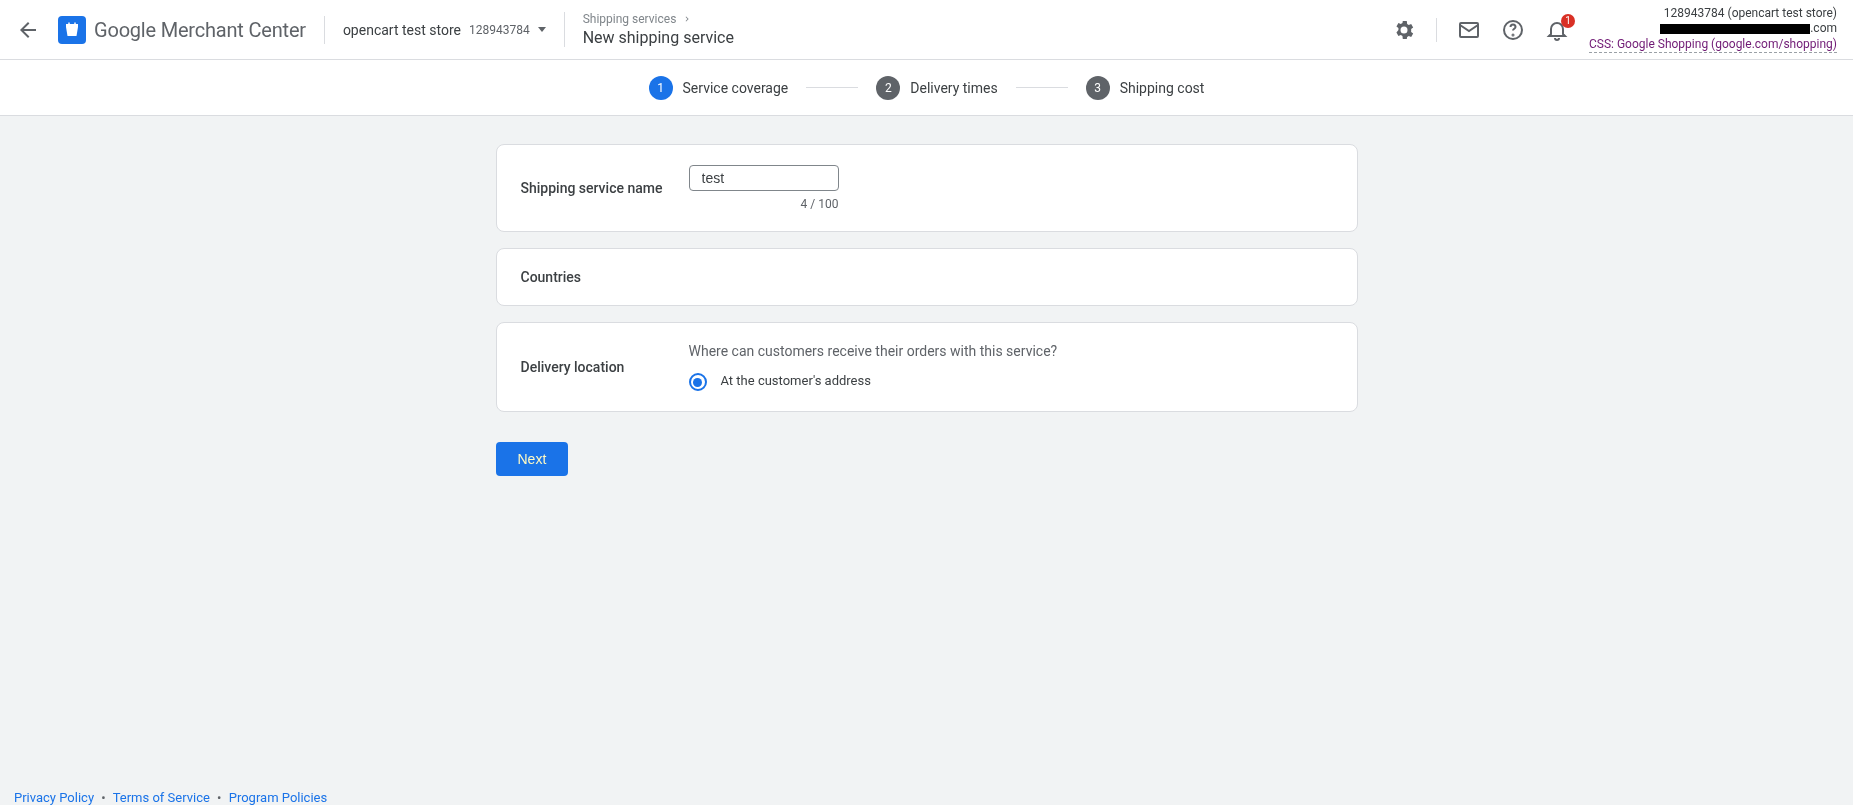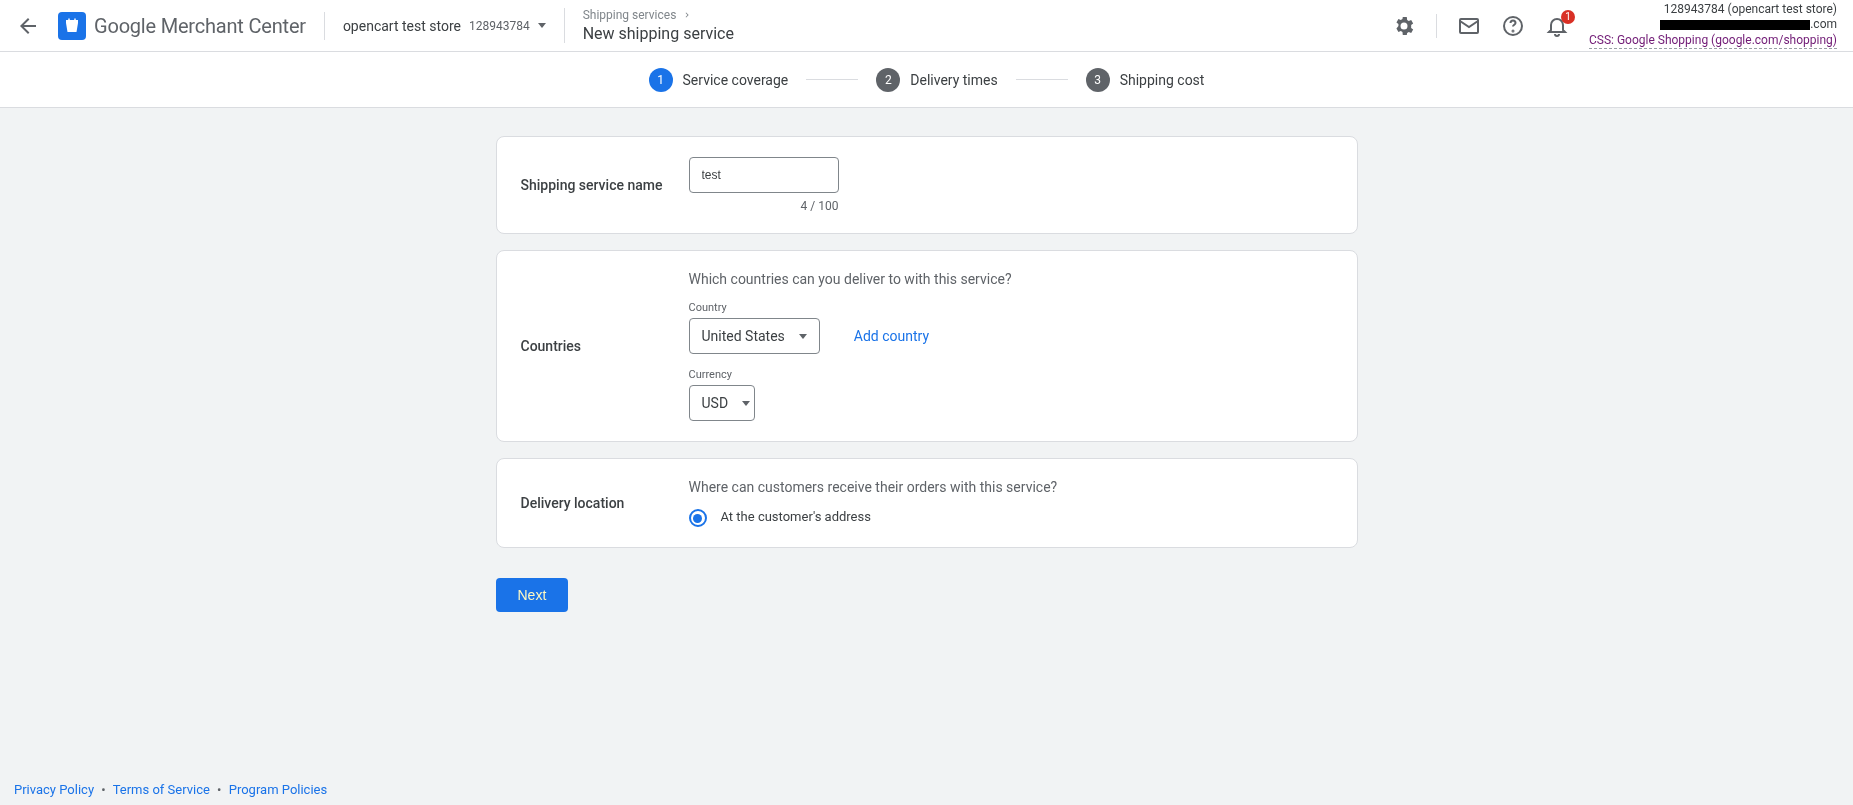--- a/index.html
+++ b/index.html
@@ -5,21 +5,21 @@
   * { box-sizing: border-box; margin: 0; padding: 0; }
   body {
     font-family: 'Google Sans', Roboto, Arial, sans-serif;
     font-size: 14px;
     color: #3c4043;
     background: #fff;
   }
   .top-bar {
     display: flex;
     align-items: center;
-    height: 52px;
+    height: 60px;
     padding: 0 16px;
     border-bottom: 1px solid #dadce0;
     position: relative;
   }
   .back-arrow { width: 24px; height: 24px; cursor: pointer; color: #5f6368; margin-right: 18px; }
   .logo-block { display:flex; align-items:center; gap:8px; }
   .logo-tile { width:28px; height:28px; background:#1a73e8; border-radius:4px; display:flex; align-items:center; justify-content:center; }
   .logo-tile svg { width:18px; height:18px; fill:#fff; }
   .logo-text { font-size:20px; color:#5f6368; letter-spacing: -0.2px; }
   .logo-text .g { color:#5f6368; }
@@ -71,22 +71,22 @@
     display:flex;
   }
   .card-label-col { width: 168px; flex-shrink:0; display:flex; align-items:center; }
   .card-label { font-size:14px; color:#3c4043; font-weight:500; }
   .card-body { flex:1; }
 
   .svc-name-field { display:flex; flex-direction:column; }
   .text-input {
     border:1px solid #80868b;
     border-radius:4px;
-    padding: 10px 12px;
-    font-size:12px;
+    padding: 4px 12px;
+    font-size:14px;
     color:#3c4043;
     width:150px;
     outline:none;
   }
   .char-count { font-size:12px; color:#5f6368; width:150px; text-align:right; margin-top:6px; }
 
   .question { font-size:14px; color:#5f6368; margin-bottom: 14px; }
   .field-label { font-size:11px; color:#5f6368; margin-bottom:4px; }
   .select-box { border:1px solid #80868b; border-radius:4px; padding: 9px 12px; display:flex; align-items:center; gap:14px; cursor:pointer; font-size:14px; color:#3c4043; }
   .country-row { display:flex; align-items:center; gap:34px; margin-bottom:14px; }
@@ -199,36 +199,20 @@
         <input type="text" class="text-input" value="test" style="">
         <div class="char-count">4 / 100</div>
       </div>
     </div>
   </div>
 
   <div class="card">
     <div class="card-label-col">
       <div class="card-label">Countries</div>
     </div>
-    <div class="card-body">
-      <div class="question">Which countries can you deliver to with this service?</div>
-      <div class="field-label">Country</div>
-      <div class="country-row">
-        <div class="select-box" style="min-width:96px;">
-          <span>United States</span>
-          <span class="caret-down"></span>
-        </div>
-        <span class="link">Add country</span>
-      </div>
-      <div class="field-label">Currency</div>
-      <div class="select-box" style="width:66px; display:inline-flex;">
-        <span>USD</span>
-        <span class="caret-down"></span>
-      </div>
-    </div>
   </div>
 
   <div class="card">
     <div class="card-label-col">
       <div class="card-label">Delivery location</div>
     </div>
     <div class="card-body">
       <div class="question">Where can customers receive their orders with this service?</div>
       <div class="radio-row">
         <div class="radio-outer">

